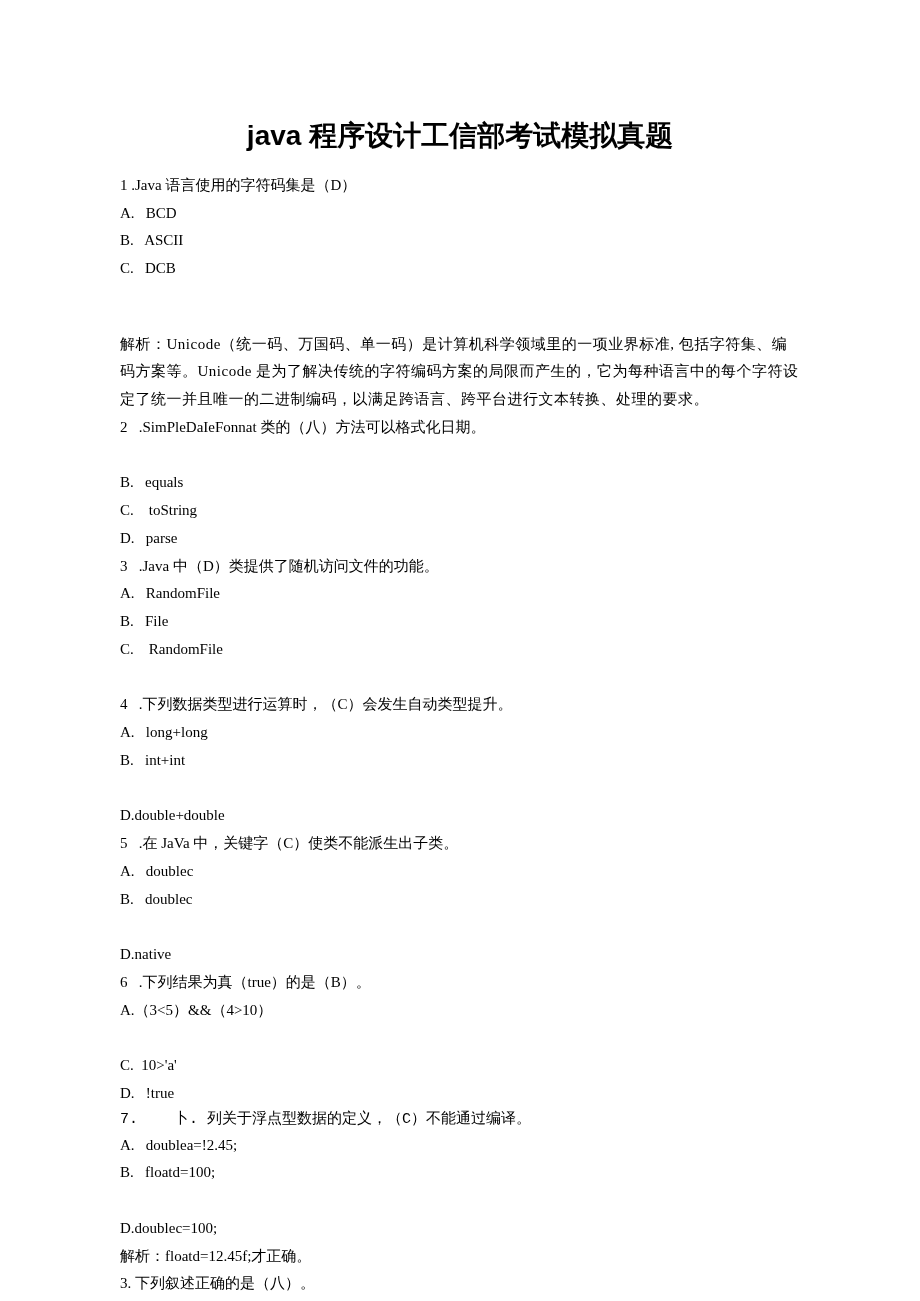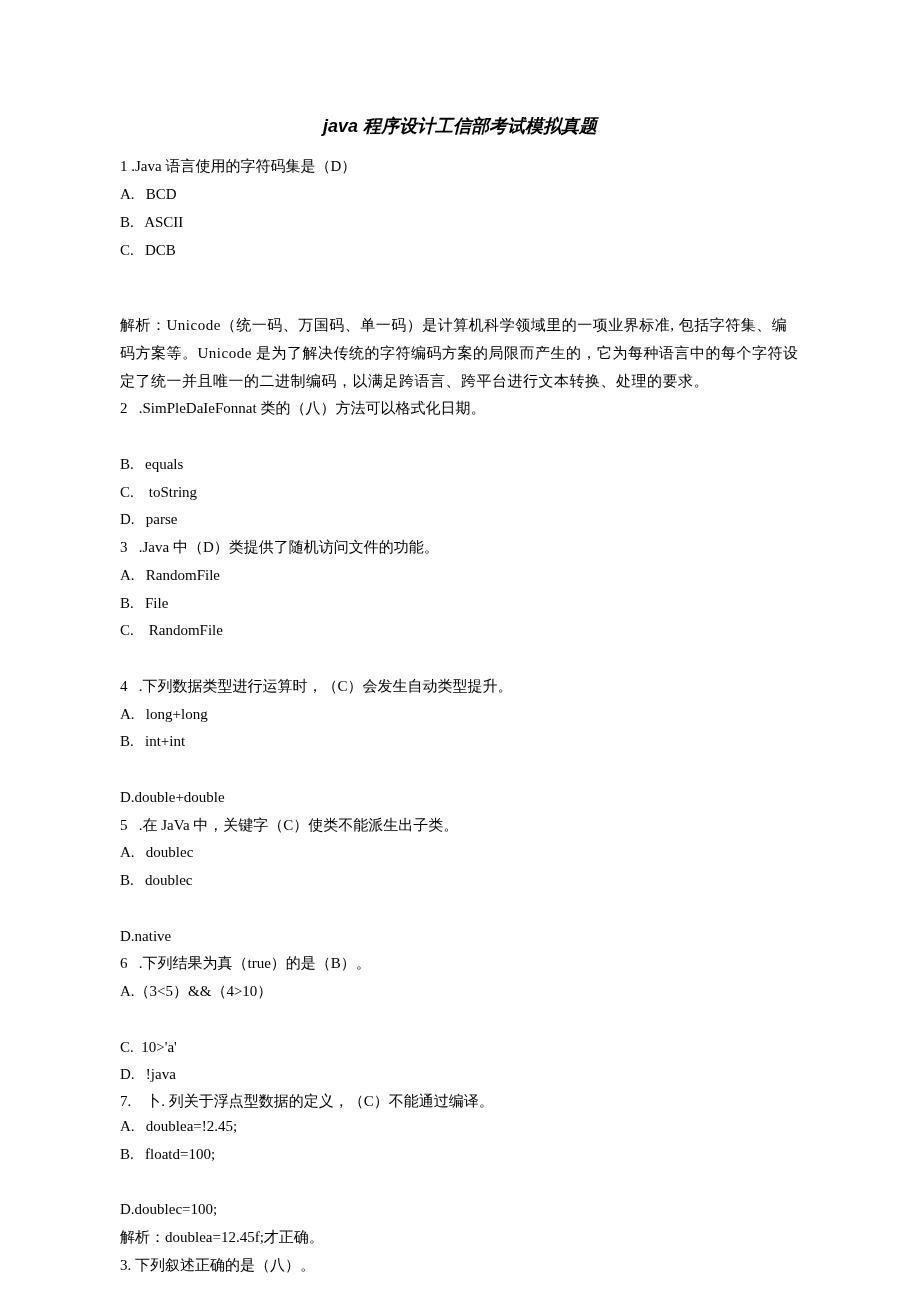--- a/index.html
+++ b/index.html
@@ -11,38 +11,38 @@
       font-family: "SimSun", "宋体", serif;
       background: #ffffff;
       width: 920px;
       padding: 110px 120px 80px 120px;
       color: #000000;
       font-size: 15px;
       line-height: 1.85;
     }
     .title {
       font-family: "SimHei", "黑体", sans-serif;
-      font-size: 18px;
+      font-size: 28px;
       font-weight: bold;
       text-align: center;
       margin-bottom: 10px;
-      font-style: italic;
     }
     .line {
       white-space: pre-wrap;
     }
     .blank-line {
       height: 1.85em;
     }
     .s2 {
       letter-spacing: 0.5px;
       margin-top: 20px;
     }
     .tight {
       line-height: 1.6;
+      font-family: Liberation Mono, monospace;
     }
   </style>
 </head>
 <body>
 
 <h1 class="title">java 程序设计工信部考试模拟真题</h1>
 
 <div class="line">1 .Java 语言使用的字符码集是（D）</div>
 <div class="line">A.   BCD</div>
 <div class="line">B.   ASCII</div>
@@ -66,20 +66,20 @@
 <div class="line">D.double+double</div>
 <div class="line">5   .在 JaVa 中，关键字（C）使类不能派生出子类。</div>
 <div class="line">A.   doublec</div>
 <div class="line">B.   doublec</div>
 <div class="blank-line"></div>
 <div class="line">D.native</div>
 <div class="line">6   .下列结果为真（true）的是（B）。</div>
 <div class="line">A.（3&lt;5）&amp;&amp;（4&gt;10）</div>
 <div class="blank-line"></div>
 <div class="line">C.  10&gt;'a'</div>
-<div class="line">D.   !java</div>
+<div class="line">D.   !true</div>
 <div class="line tight">7.    卜. 列关于浮点型数据的定义，（C）不能通过编译。</div>
 <div class="line">A.   doublea=!2.45;</div>
 <div class="line">B.   floatd=100;</div>
 <div class="blank-line"></div>
 <div class="line">D.doublec=100;</div>
-<div class="line">解析：doublea=12.45f;才正确。</div>
+<div class="line">解析：floatd=12.45f;才正确。</div>
 <div class="line">3. 下列叙述正确的是（八）。</div>
 
 </body></html>

